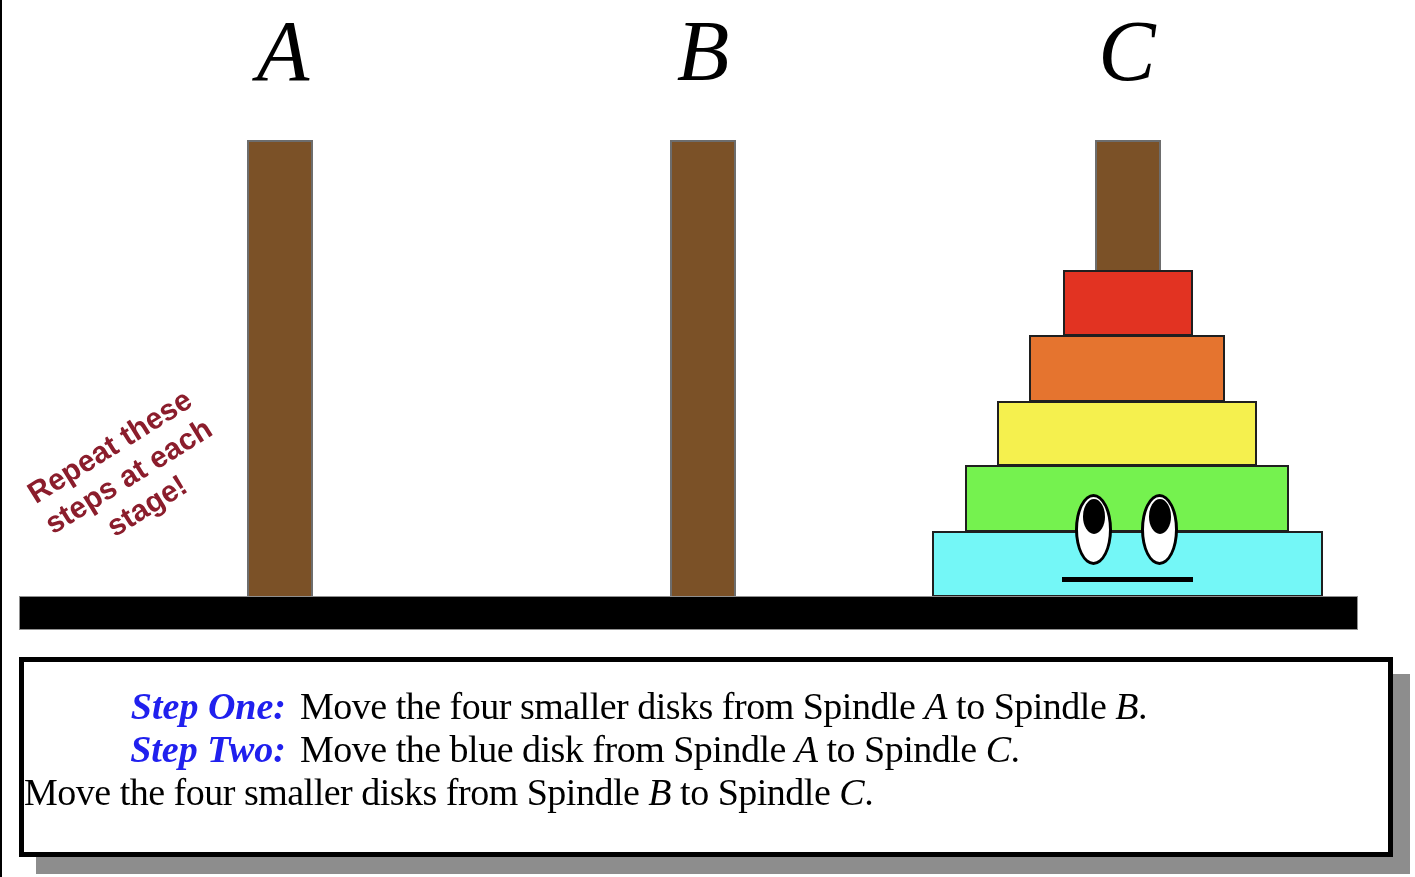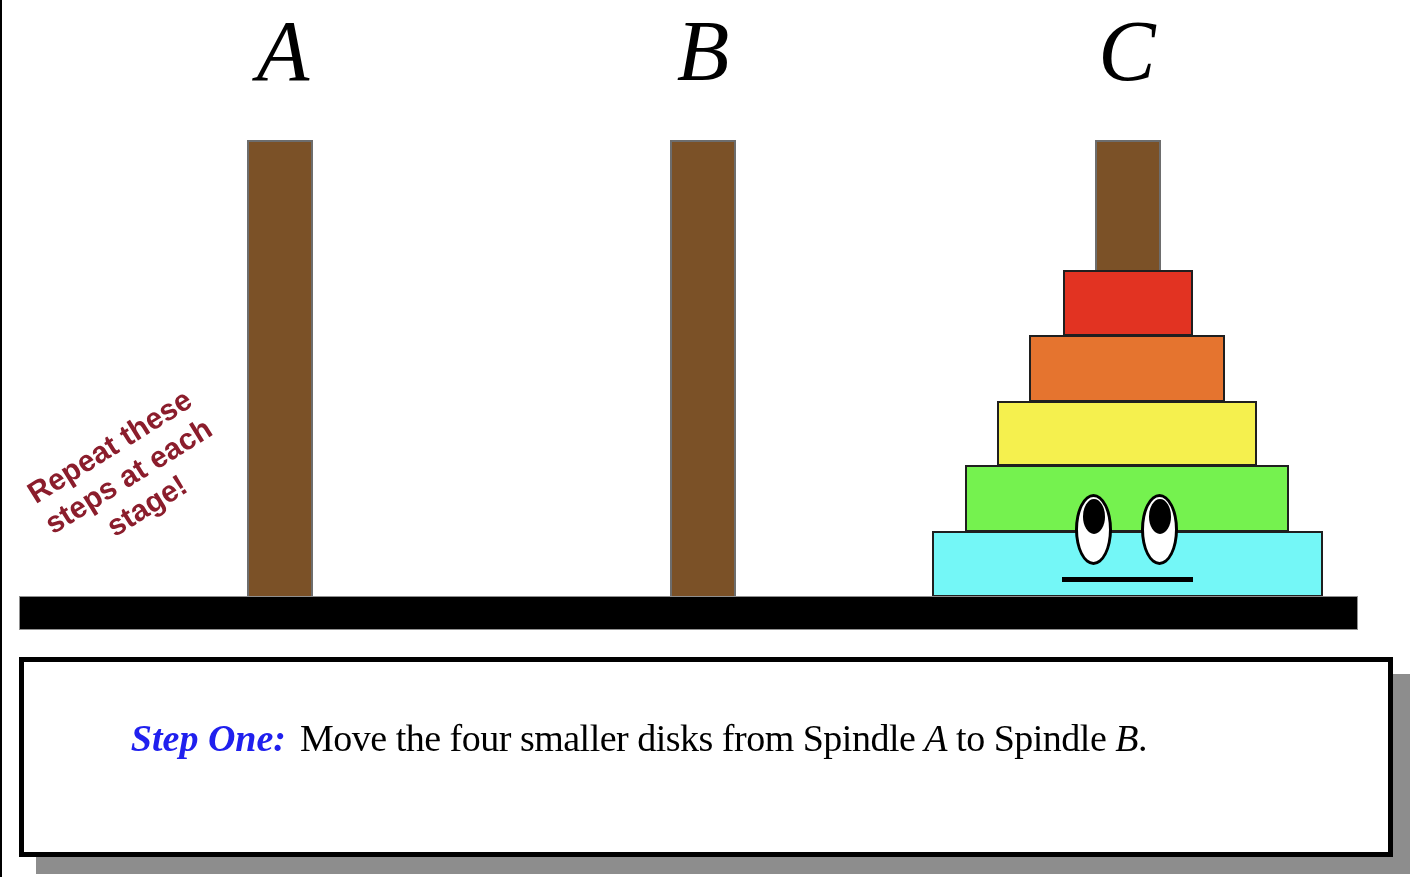--- a/index.html
+++ b/index.html
@@ -68,21 +68,21 @@
     padding-top:22px;
   }
   .step-row{display:flex;align-items:baseline;height:43px;}
   .step-label{
     flex:none;width:276px;text-align:right;padding-right:14px;
     font-family:"Liberation Serif",serif;font-weight:bold;font-style:italic;
     font-size:38px;color:var(--step-label);white-space:nowrap;
   }
   .step-body{
     font-family:"Liberation Serif",serif;font-size:38px;color:#000;
-    white-space:nowrap;letter-spacing:-0.5px;margin-top:32px;
+    white-space:nowrap;letter-spacing:-0.5px;
   }
   .step-body em{font-style:italic;}
 </style>
 </head>
 <body>
 
 <div class="stage">
 
   <div class="left-edge"></div>
 
@@ -118,17 +118,22 @@
     <div>stage!</div>
   </div>
 
   <div class="steps-box">
     <div id="steps-rows">
         <div class="step-row">
           <span class="step-label">Step One:</span>
           <span class="step-body"><span>Move the four smaller disks from Spindle </span><em>A</em><span> to Spindle </span><em>B</em><span>.</span></span>
         </div>
         <div class="step-row">
+          <span class="step-label">Step Two:</span>
+          <span class="step-body"><span>Move the blue disk from Spindle </span><em>A</em><span> to Spindle </span><em>C</em><span>.</span></span>
+        </div>
+        <div class="step-row">
+          <span class="step-body"><span>Move the four smaller disks from Spindle </span><em>B</em><span> to Spindle </span><em>C</em><span>.</span></span>
         </div>
       </div>
   </div>
 
 </div>
 
 </body></html>

